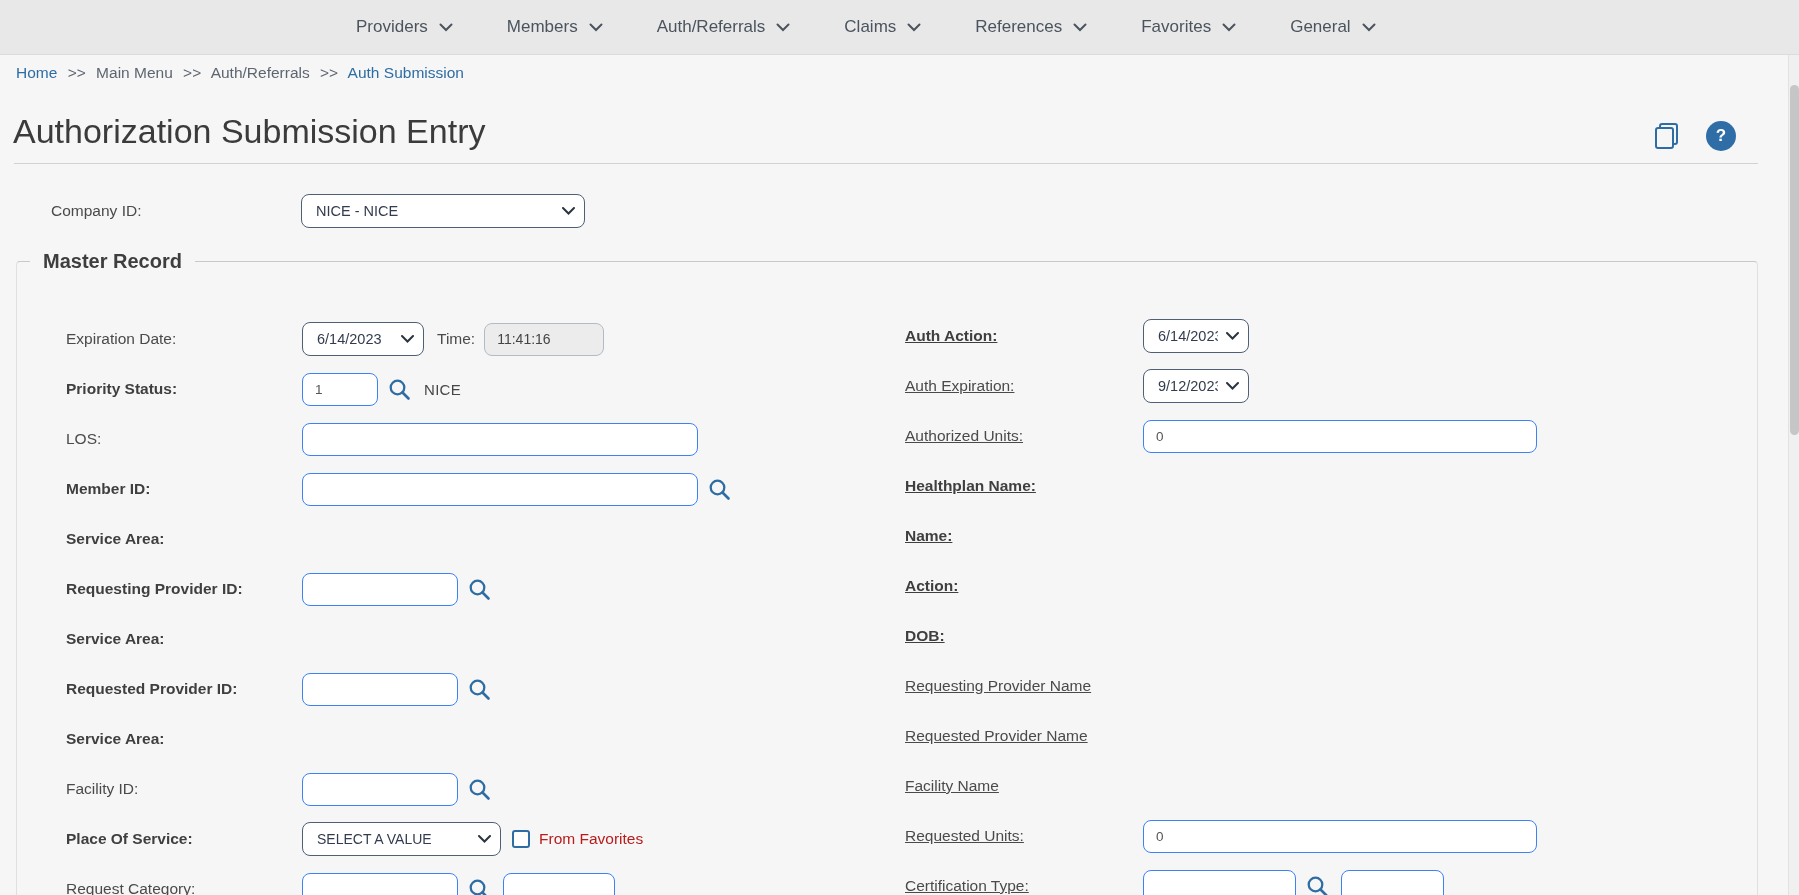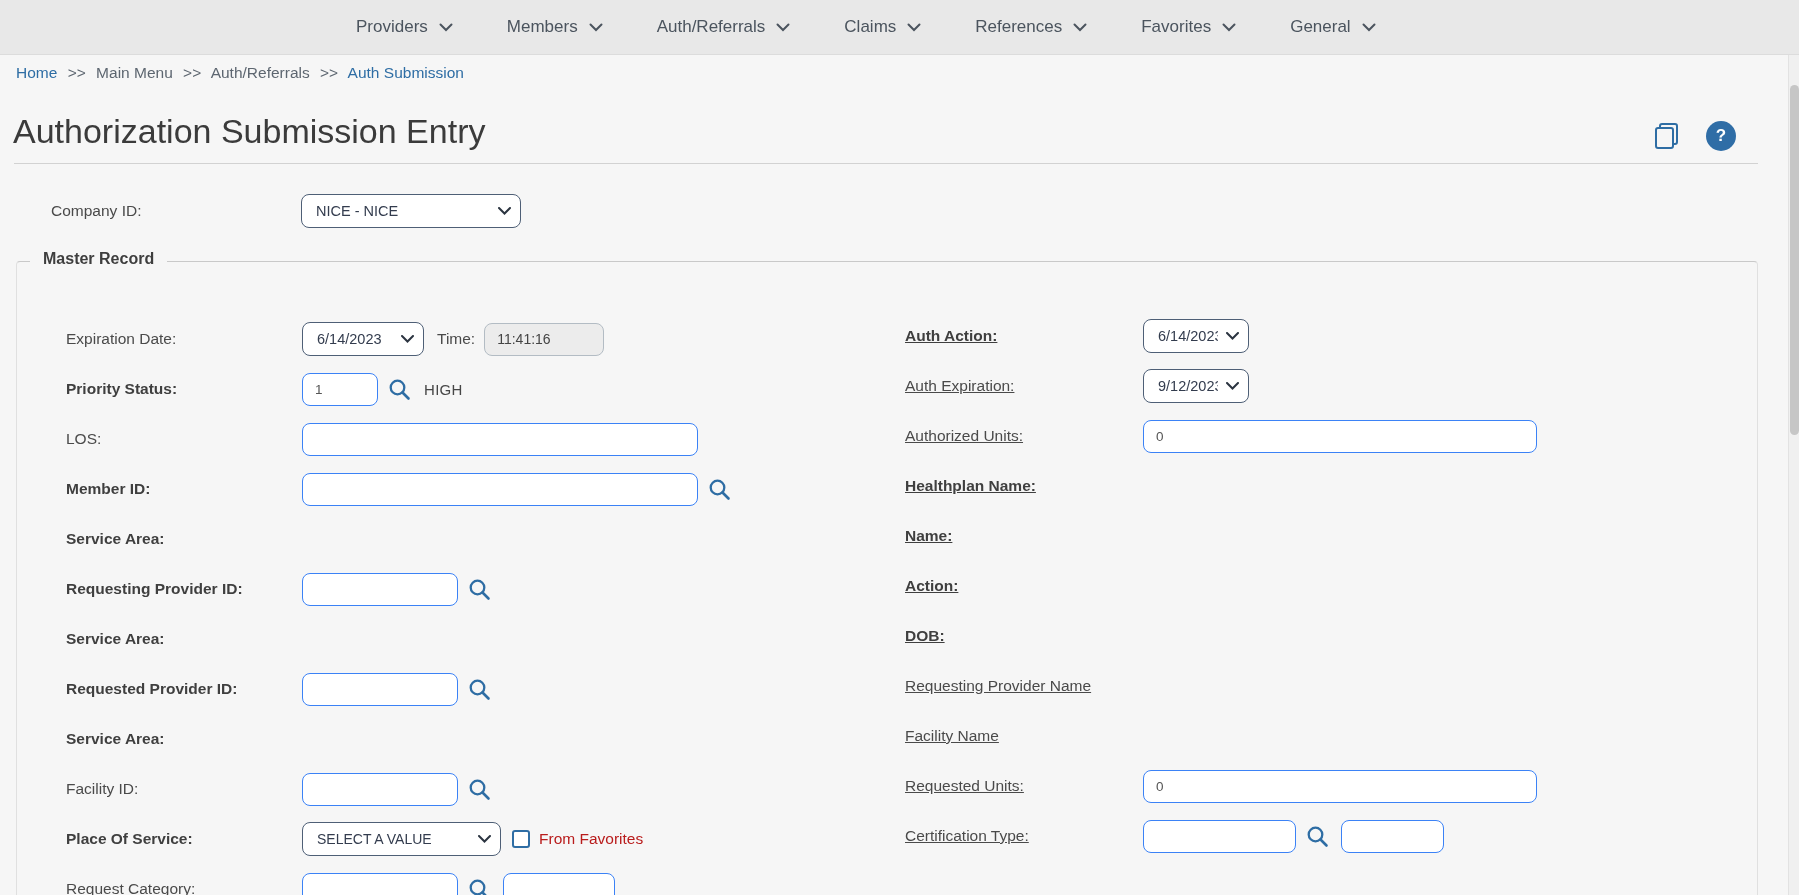--- a/index.html
+++ b/index.html
@@ -43,21 +43,21 @@
   .company-row .lbl { width: 250px; }
 
   
   .fieldset {
     position: absolute; top: 261px; left: 16px; width: 1742px; height: 640px;
     border-top: 1px solid #c9c9c9; border-left: 1px solid #e0e0e0; border-right: 1px solid #e0e0e0;
     border-radius: 4px 4px 0 0;
   }
   .legend {
     position: absolute; top: 250px; left: 30px; padding: 0 13px;
-    background: #f6f6f6; font-size: 16px; font-weight: 600; color: #3e3e3e;
+    background: #f6f6f6; font-size: 20px; font-weight: 600; color: #3e3e3e;
   }
 
   
   .col { position: absolute; }
   .col-left  { top: 314px; left: 66px;  width: 800px; }
   .col-right { top: 311px; left: 905px; width: 680px; }
   .row { height: 50px; display: flex; align-items: center; }
   .lbl { font-size: 15.5px; color: #4a4a4a; }
   .row .lbl { width: 236px; flex: none; }
   .col-right .row .lbl { width: 238px; text-decoration: underline; }
@@ -76,21 +76,21 @@
   .w394 { width: 394px; } .w396 { width: 396px; }
 
   .sel { position: relative; display: inline-flex; }
   .sel select {
     appearance: none; -webkit-appearance: none;
     height: 34px; border: 1px solid #4e5f76; border-radius: 8px; background: #ffffff;
     padding: 0 30px 0 14px; font-size: 14.5px; color: #333c4e;
     font-family: "Liberation Sans", sans-serif; width: 100%; outline: none; cursor: pointer;
   }
   .sel .sel-chev { position: absolute; right: 10px; top: 13px; pointer-events: none; }
-  .sel.w250 { width: 220px; } .sel.w122 { width: 122px; }
+  .sel.w250 { width: 284px; } .sel.w122 { width: 122px; }
   .sel.w106 { width: 106px; } .sel.w235 { width: 199px; }
   .sel.w235 select { font-size: 14px; }
 
   .search-ic { margin-left: 10px; cursor: pointer; flex: none; }
   .status-txt { font-size: 15px; color: #464646; margin-left: 13px; letter-spacing: 0.3px; }
 
   .chk {
     appearance: none; -webkit-appearance: none;
     width: 18px; height: 18px; border: 2px solid #2e6da4; border-radius: 3px;
     background: #ffffff; margin-left: 11px; cursor: pointer; flex: none;
@@ -203,21 +203,21 @@
     <input class="txt time w120" readonly="" value="11:41:16" style="">
   </div>
 
   <div class="row">
     <span class="lbl bold">Priority Status:</span>
     <input class="txt w76" value="1" style="">
     <svg class="search-ic" width="23" height="23" viewBox="0 0 23 23">
         <circle cx="9.5" cy="9.5" r="6.8" fill="none" stroke="#2e6da4" stroke-width="2.3"></circle>
         <line x1="14.5" y1="14.5" x2="20.5" y2="20.5" stroke="#2e6da4" stroke-width="2.6" stroke-linecap="round"></line>
       </svg>
-    <span class="status-txt">HIGH</span>
+    <span class="status-txt">NICE</span>
   </div>
 
   <div class="row">
     <span class="lbl">LOS:</span>
     <input class="txt w396" style="">
   </div>
 
   <div class="row">
     <span class="lbl bold">Member ID:</span>
     <input class="txt w396" style="">
@@ -330,20 +330,23 @@
   </div>
 
   <div class="row">
     <span class="lbl bold">DOB:</span>
   </div>
 
   <div class="row">
     <span class="lbl">Requesting Provider Name</span>
   </div>
 
+  <div class="row">
+    <span class="lbl">Requested Provider Name</span>
+  </div>
 
   <div class="row">
     <span class="lbl">Facility Name</span>
   </div>
 
   <div class="row">
     <span class="lbl">Requested Units:</span>
     <input class="txt w394" value="0" style="">
   </div>
 

